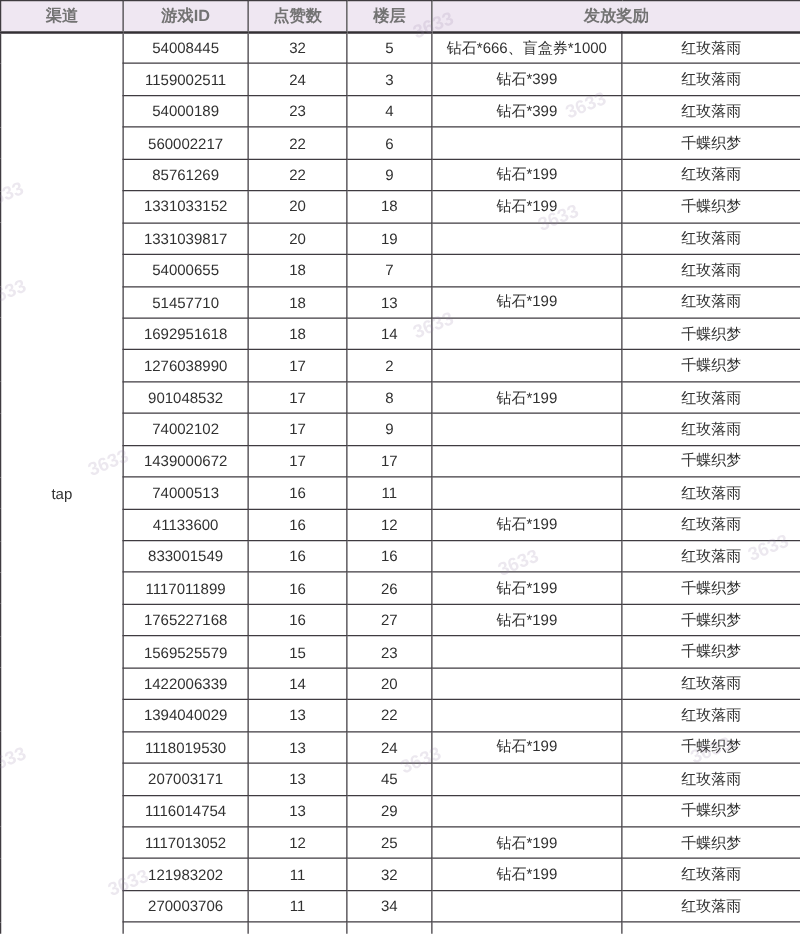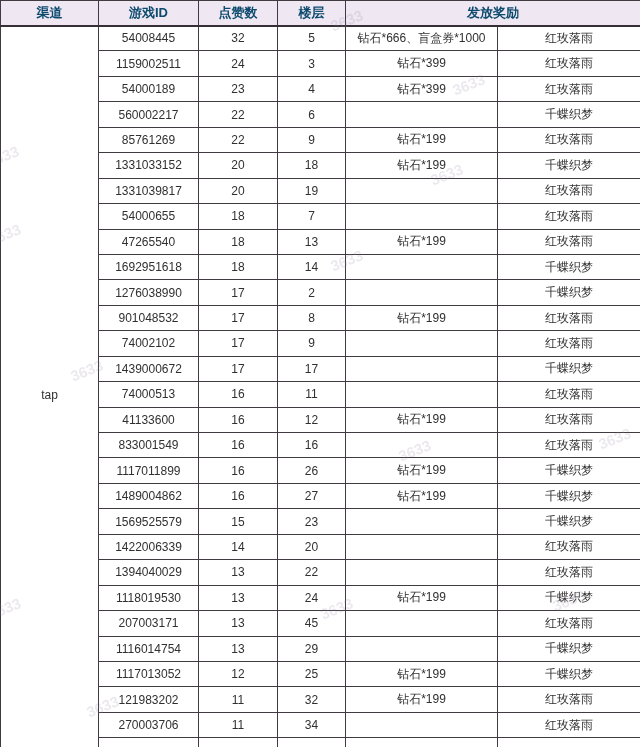--- a/index.html
+++ b/index.html
@@ -22,21 +22,21 @@
   table.reward-table td {
     border: 1px solid #3f3b40;
     text-align: center;
     vertical-align: middle;
     overflow: hidden;
     white-space: nowrap;
   }
   table.reward-table thead th {
     height: 25px;
     background: #efe7f2;
-    color: #0c4a6e;
+    color: #737373;
     font-size: 13px;
     font-weight: bold;
     border-bottom: 2px solid #332f34;
   }
   table.reward-table tbody tr { height: 25.45px; }
   table.reward-table tbody td {
     font-size: 12px;
     color: #303030;
     background: #ffffff;
   }
@@ -148,21 +148,21 @@
           <td>红玫落雨</td>
         </tr>
         <tr>
           <td>54000655</td>
           <td>18</td>
           <td>7</td>
           <td></td>
           <td>红玫落雨</td>
         </tr>
         <tr>
-          <td>47265540</td>
+          <td>51457710</td>
           <td>18</td>
           <td>13</td>
           <td>钻石*199</td>
           <td>红玫落雨</td>
         </tr>
         <tr>
           <td>1692951618</td>
           <td>18</td>
           <td>14</td>
           <td></td>
@@ -218,21 +218,21 @@
           <td>红玫落雨</td>
         </tr>
         <tr>
           <td>1117011899</td>
           <td>16</td>
           <td>26</td>
           <td>钻石*199</td>
           <td>千蝶织梦</td>
         </tr>
         <tr>
-          <td>1489004862</td>
+          <td>1765227168</td>
           <td>16</td>
           <td>27</td>
           <td>钻石*199</td>
           <td>千蝶织梦</td>
         </tr>
         <tr>
           <td>1569525579</td>
           <td>15</td>
           <td>23</td>
           <td></td>

